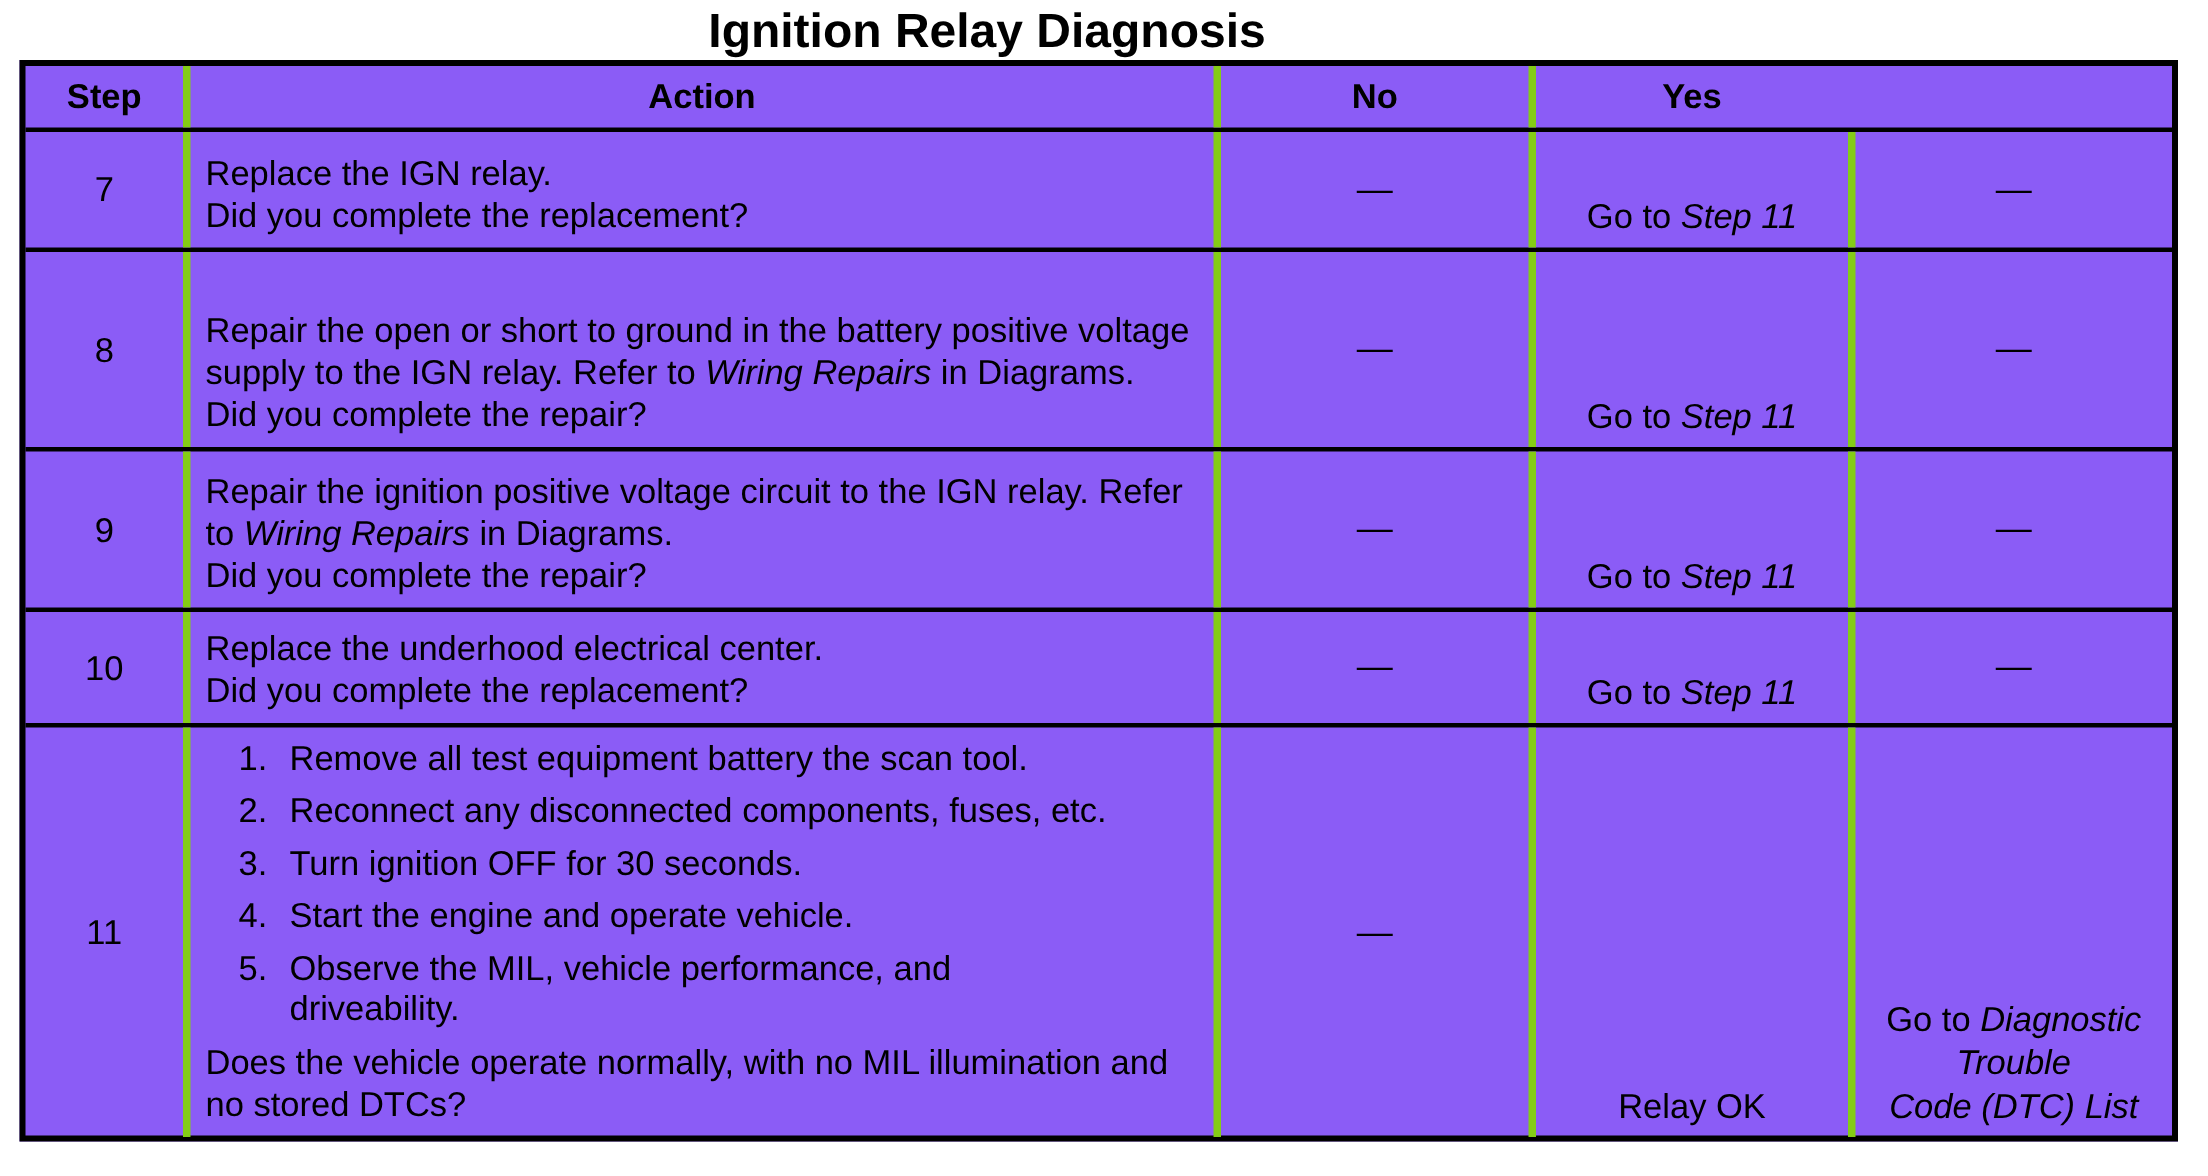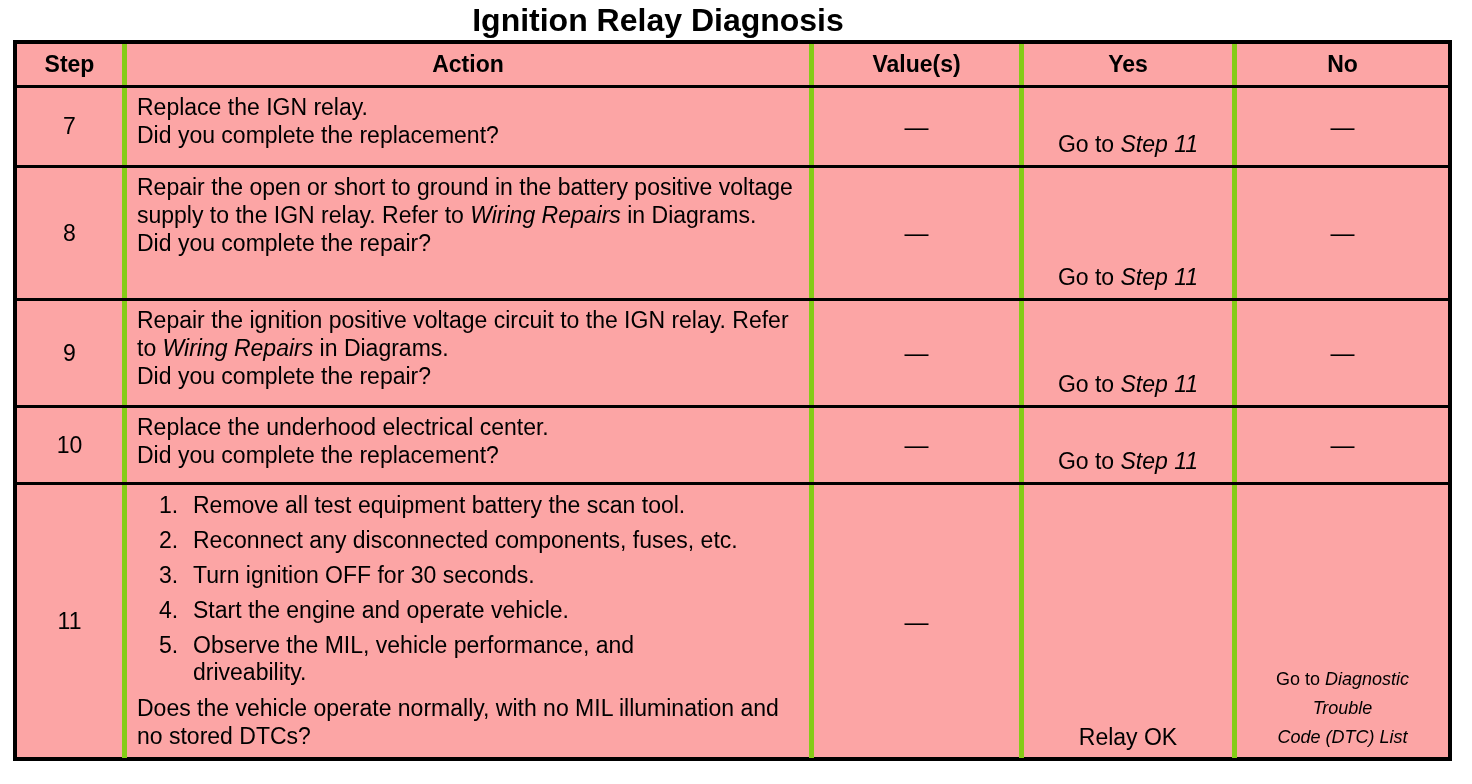--- a/index.html
+++ b/index.html
@@ -8,21 +8,21 @@
     background:#ffffff;color:#000000;
     font-family:"Liberation Sans","DejaVu Sans",sans-serif;
     -webkit-font-smoothing:antialiased;
   }
   .title{
     position:absolute;top:2px;left:658px;transform:translateX(-50%);
     font-size:32px;font-weight:700;white-space:nowrap;
   }
   .dtable{
     position:absolute;top:40px;left:13px;width:1439px;
-    border:4px solid #000;box-sizing:border-box;background:#fca5a5;
+    border:4px solid #000;box-sizing:border-box;background:#8b5cf6;
   }
   .row{
     display:grid;
     grid-template-columns:105px 687px 210px 213px auto;
     border-top:3px solid #000;
   }
   .row:first-child{border-top:none;}
   .c{border-left:5px solid #84cc16;box-sizing:border-box;min-width:0;}
   .c:first-child{border-left:none;}
   .rhead{height:41px;}
@@ -33,54 +33,53 @@
   .rh11{height:272px;}
   .ch{
     display:flex;align-items:center;justify-content:center;
     font-weight:700;font-size:23px;
   }
   .step{
     display:flex;align-items:center;justify-content:center;
     font-size:23px;
   }
   .action{
-    display:flex;flex-direction:column;justify-content:flex-start;
+    display:flex;flex-direction:column;justify-content:flex-end;
     padding:5px 4px 8px 10px;font-size:23px;line-height:28px;
   }
   .para,.q{margin:0;}
   .list{padding:2px 0 0 22px;}
   .li{display:flex;margin-bottom:8px;line-height:27px;}
   .li .num{flex:none;width:34px;}
   .val,.no-dash{
     display:flex;align-items:center;justify-content:center;
     font-size:24px;
   }
   .yes{
     display:flex;flex-direction:column;justify-content:flex-end;align-items:center;
     padding-bottom:7px;font-size:23px;text-align:center;
   }
   .no-goto{
     display:flex;flex-direction:column;justify-content:flex-end;align-items:center;
-    padding:0 4px 6px 4px;font-size:18px;line-height:29px;text-align:center;
+    padding:0 4px 6px 4px;font-size:23px;line-height:29px;text-align:center;
   }
   i{font-style:italic;}
 </style>
 </head>
 <body>
 
 <div class="title">Ignition Relay Diagnosis</div>
 
 <div class="dtable">
 
   <div class="row rhead">
     <div class="c ch">Step</div>
     <div class="c ch">Action</div>
-    <div class="c ch">Value(s)</div>
+    <div class="c ch">No</div>
     <div class="c ch">Yes</div>
-    <div class="c ch">No</div>
   </div>
 
   <div class="row rh7">
     <div class="c step">7</div>
     <div class="c action">
       <p class="para"><span>Replace the IGN relay.</span><i></i><span></span></p>
       <p class="q">Did you complete the replacement?</p>
     </div>
     <div class="c val">—</div>
     <div class="c yes">

